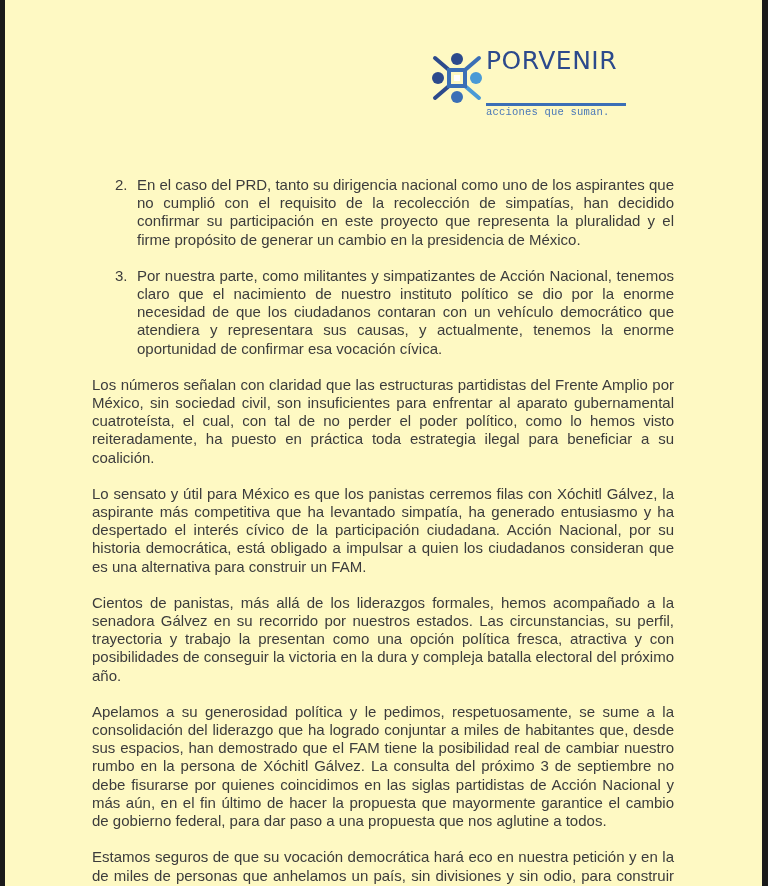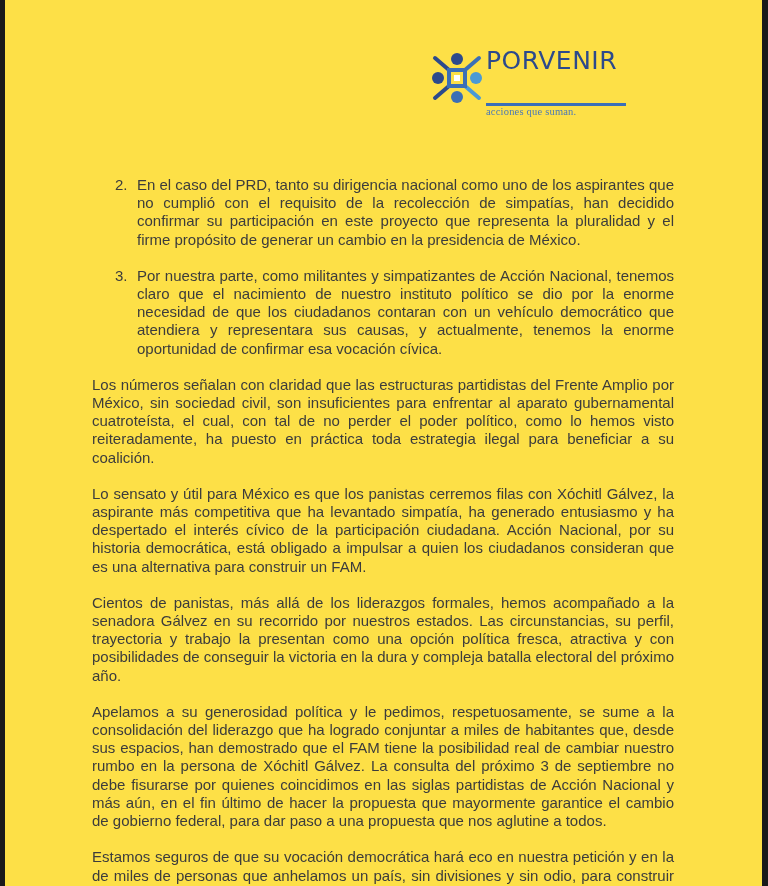--- a/index.html
+++ b/index.html
@@ -12,21 +12,21 @@
       height: 886px;
       overflow: hidden;
       position: relative;
     }
     .page {
       position: absolute;
       left: 5px;
       top: 0;
       width: 757px;
       height: 886px;
-      background: #fde047;
+      background: #fef9c3;
       font-family: "Liberation Sans", sans-serif;
       color: #3c3c3c;
     }
     .logo {
       position: absolute;
       left: 424px;
       top: 48px;
       width: 210px;
       height: 80px;
     }
@@ -61,21 +61,21 @@
       left: 0;
       top: 55px;
       width: 140px;
       height: 3px;
       background: #3b6fb6;
     }
     .logo-tagline {
       position: absolute;
       left: 0;
       top: 58px;
-      font-family: Liberation Serif, serif;
+      font-family: Liberation Mono, monospace;
       font-size: 10.5px;
       color: #4a78b8;
       white-space: nowrap;
       letter-spacing: 0.2px;
     }
     .body-text {
       position: absolute;
       left: 87px;
       top: 176px;
       width: 582px;

